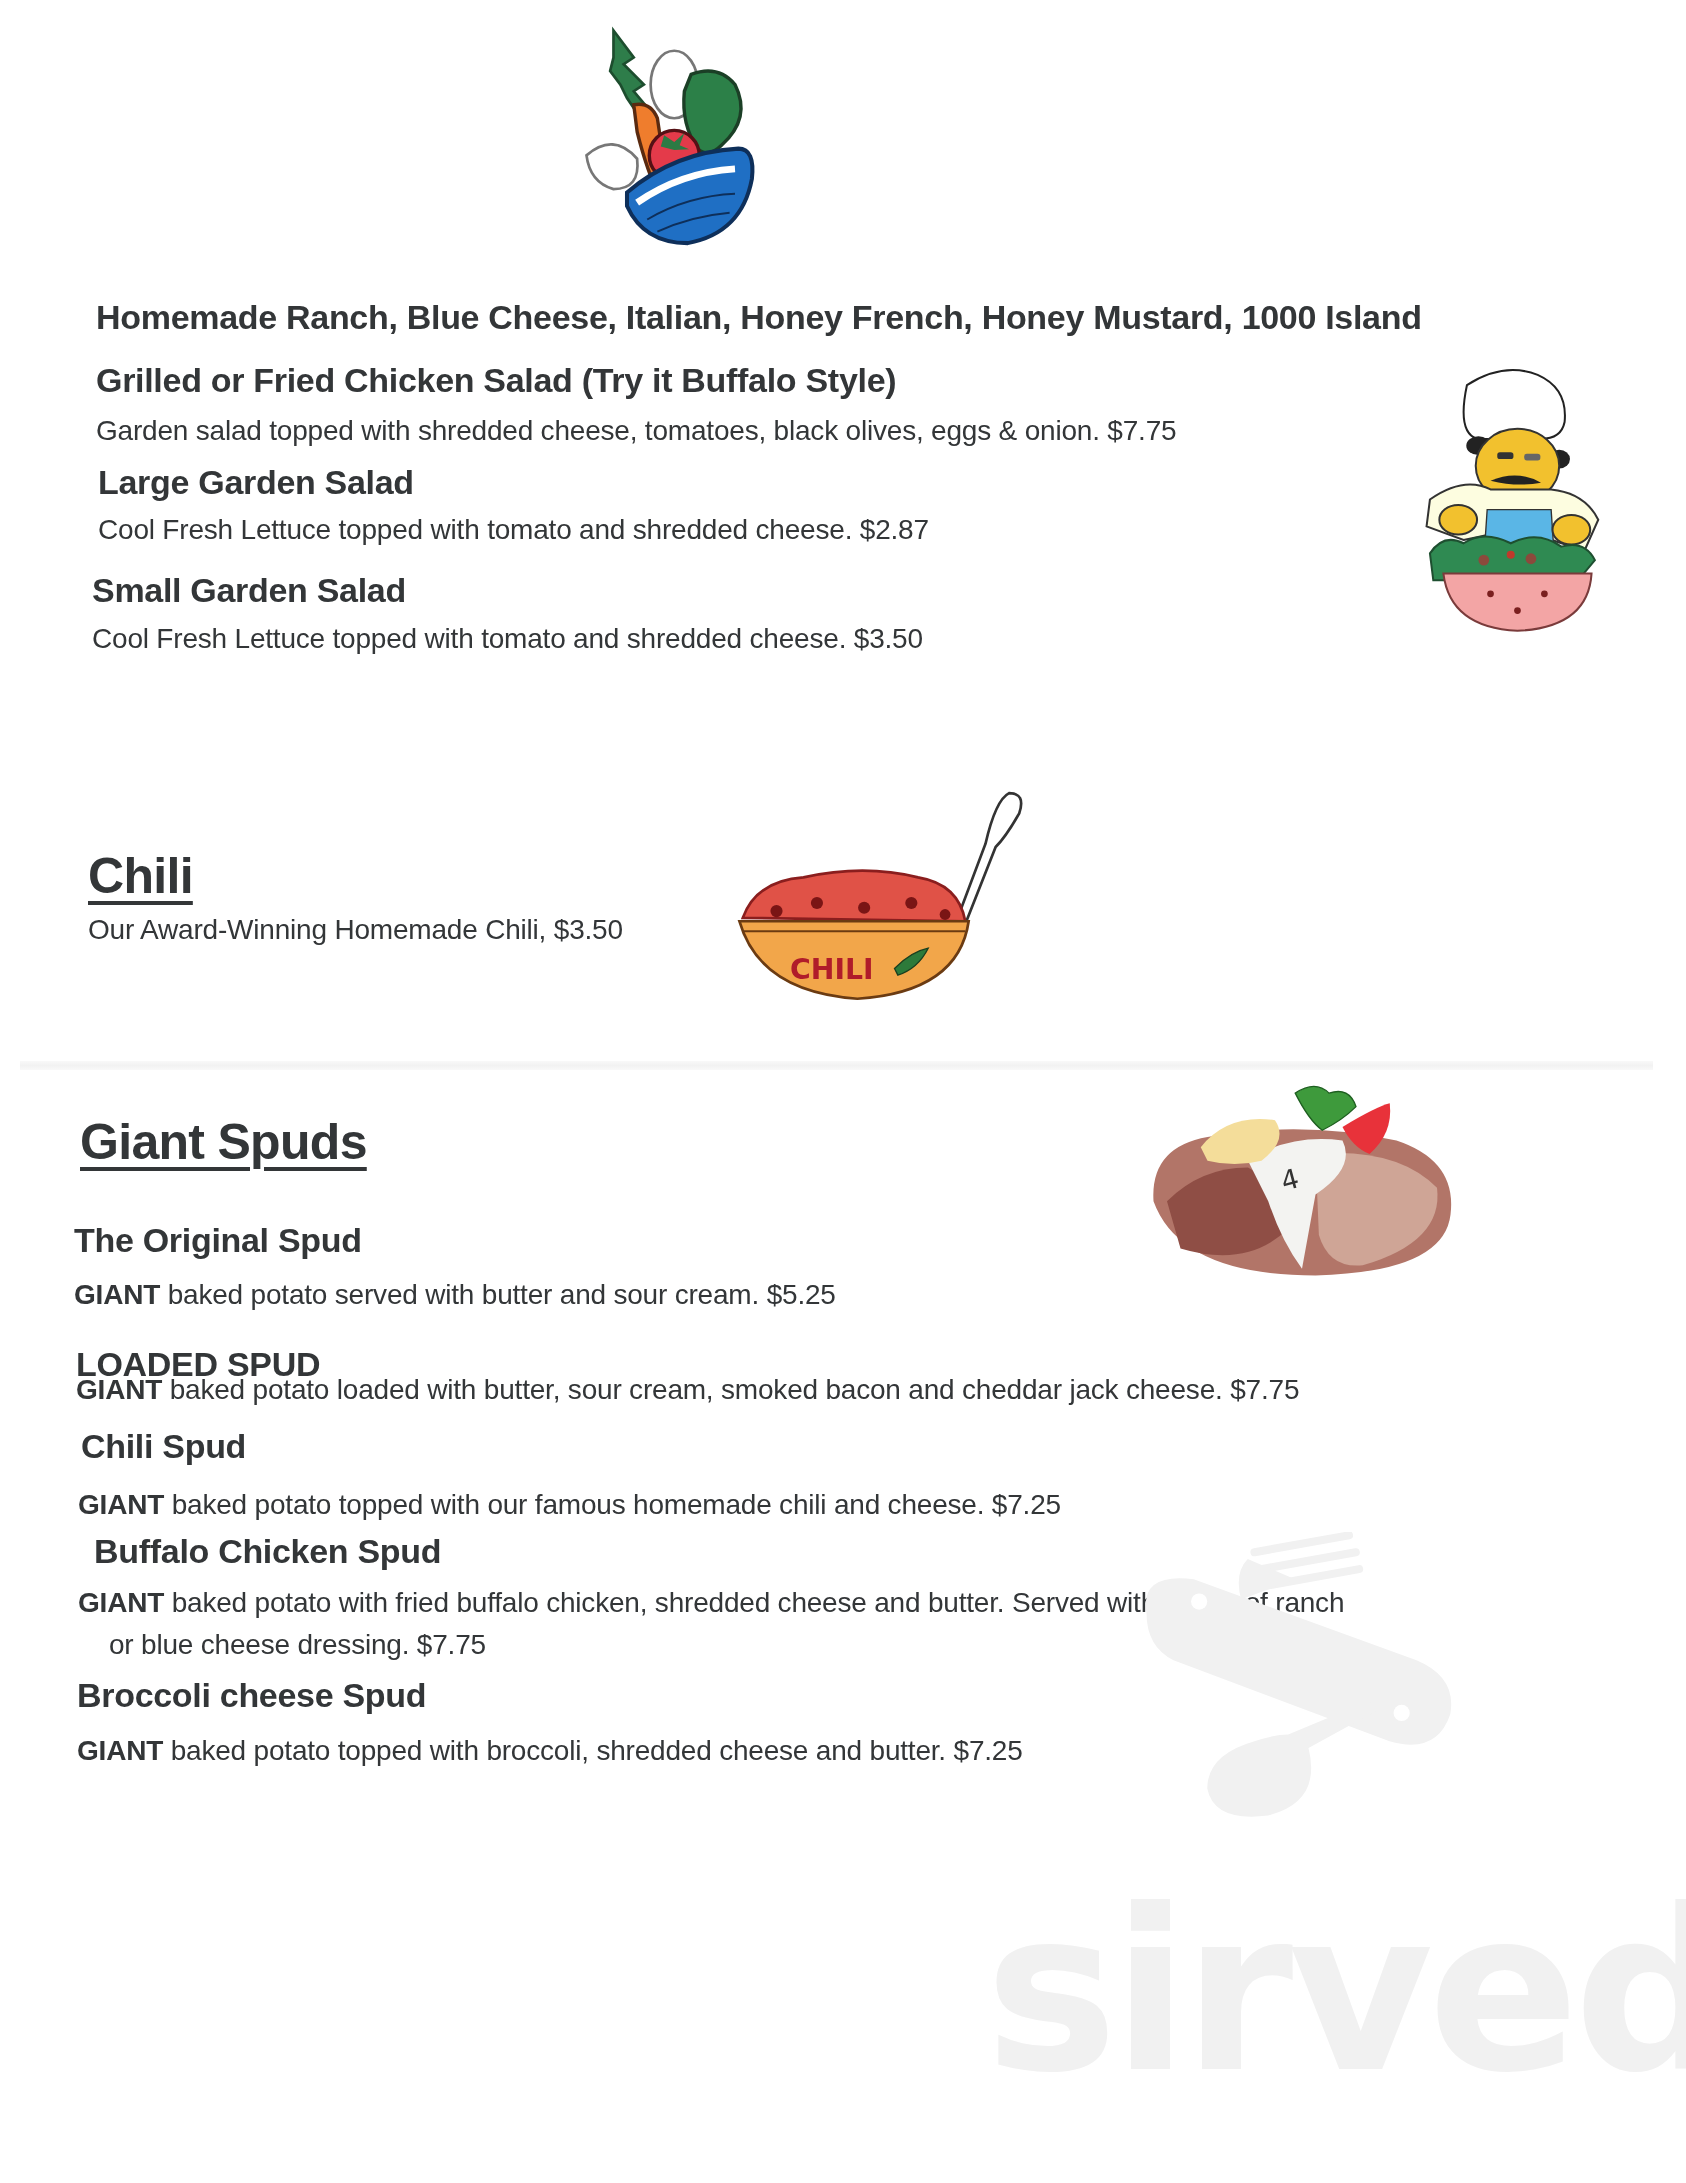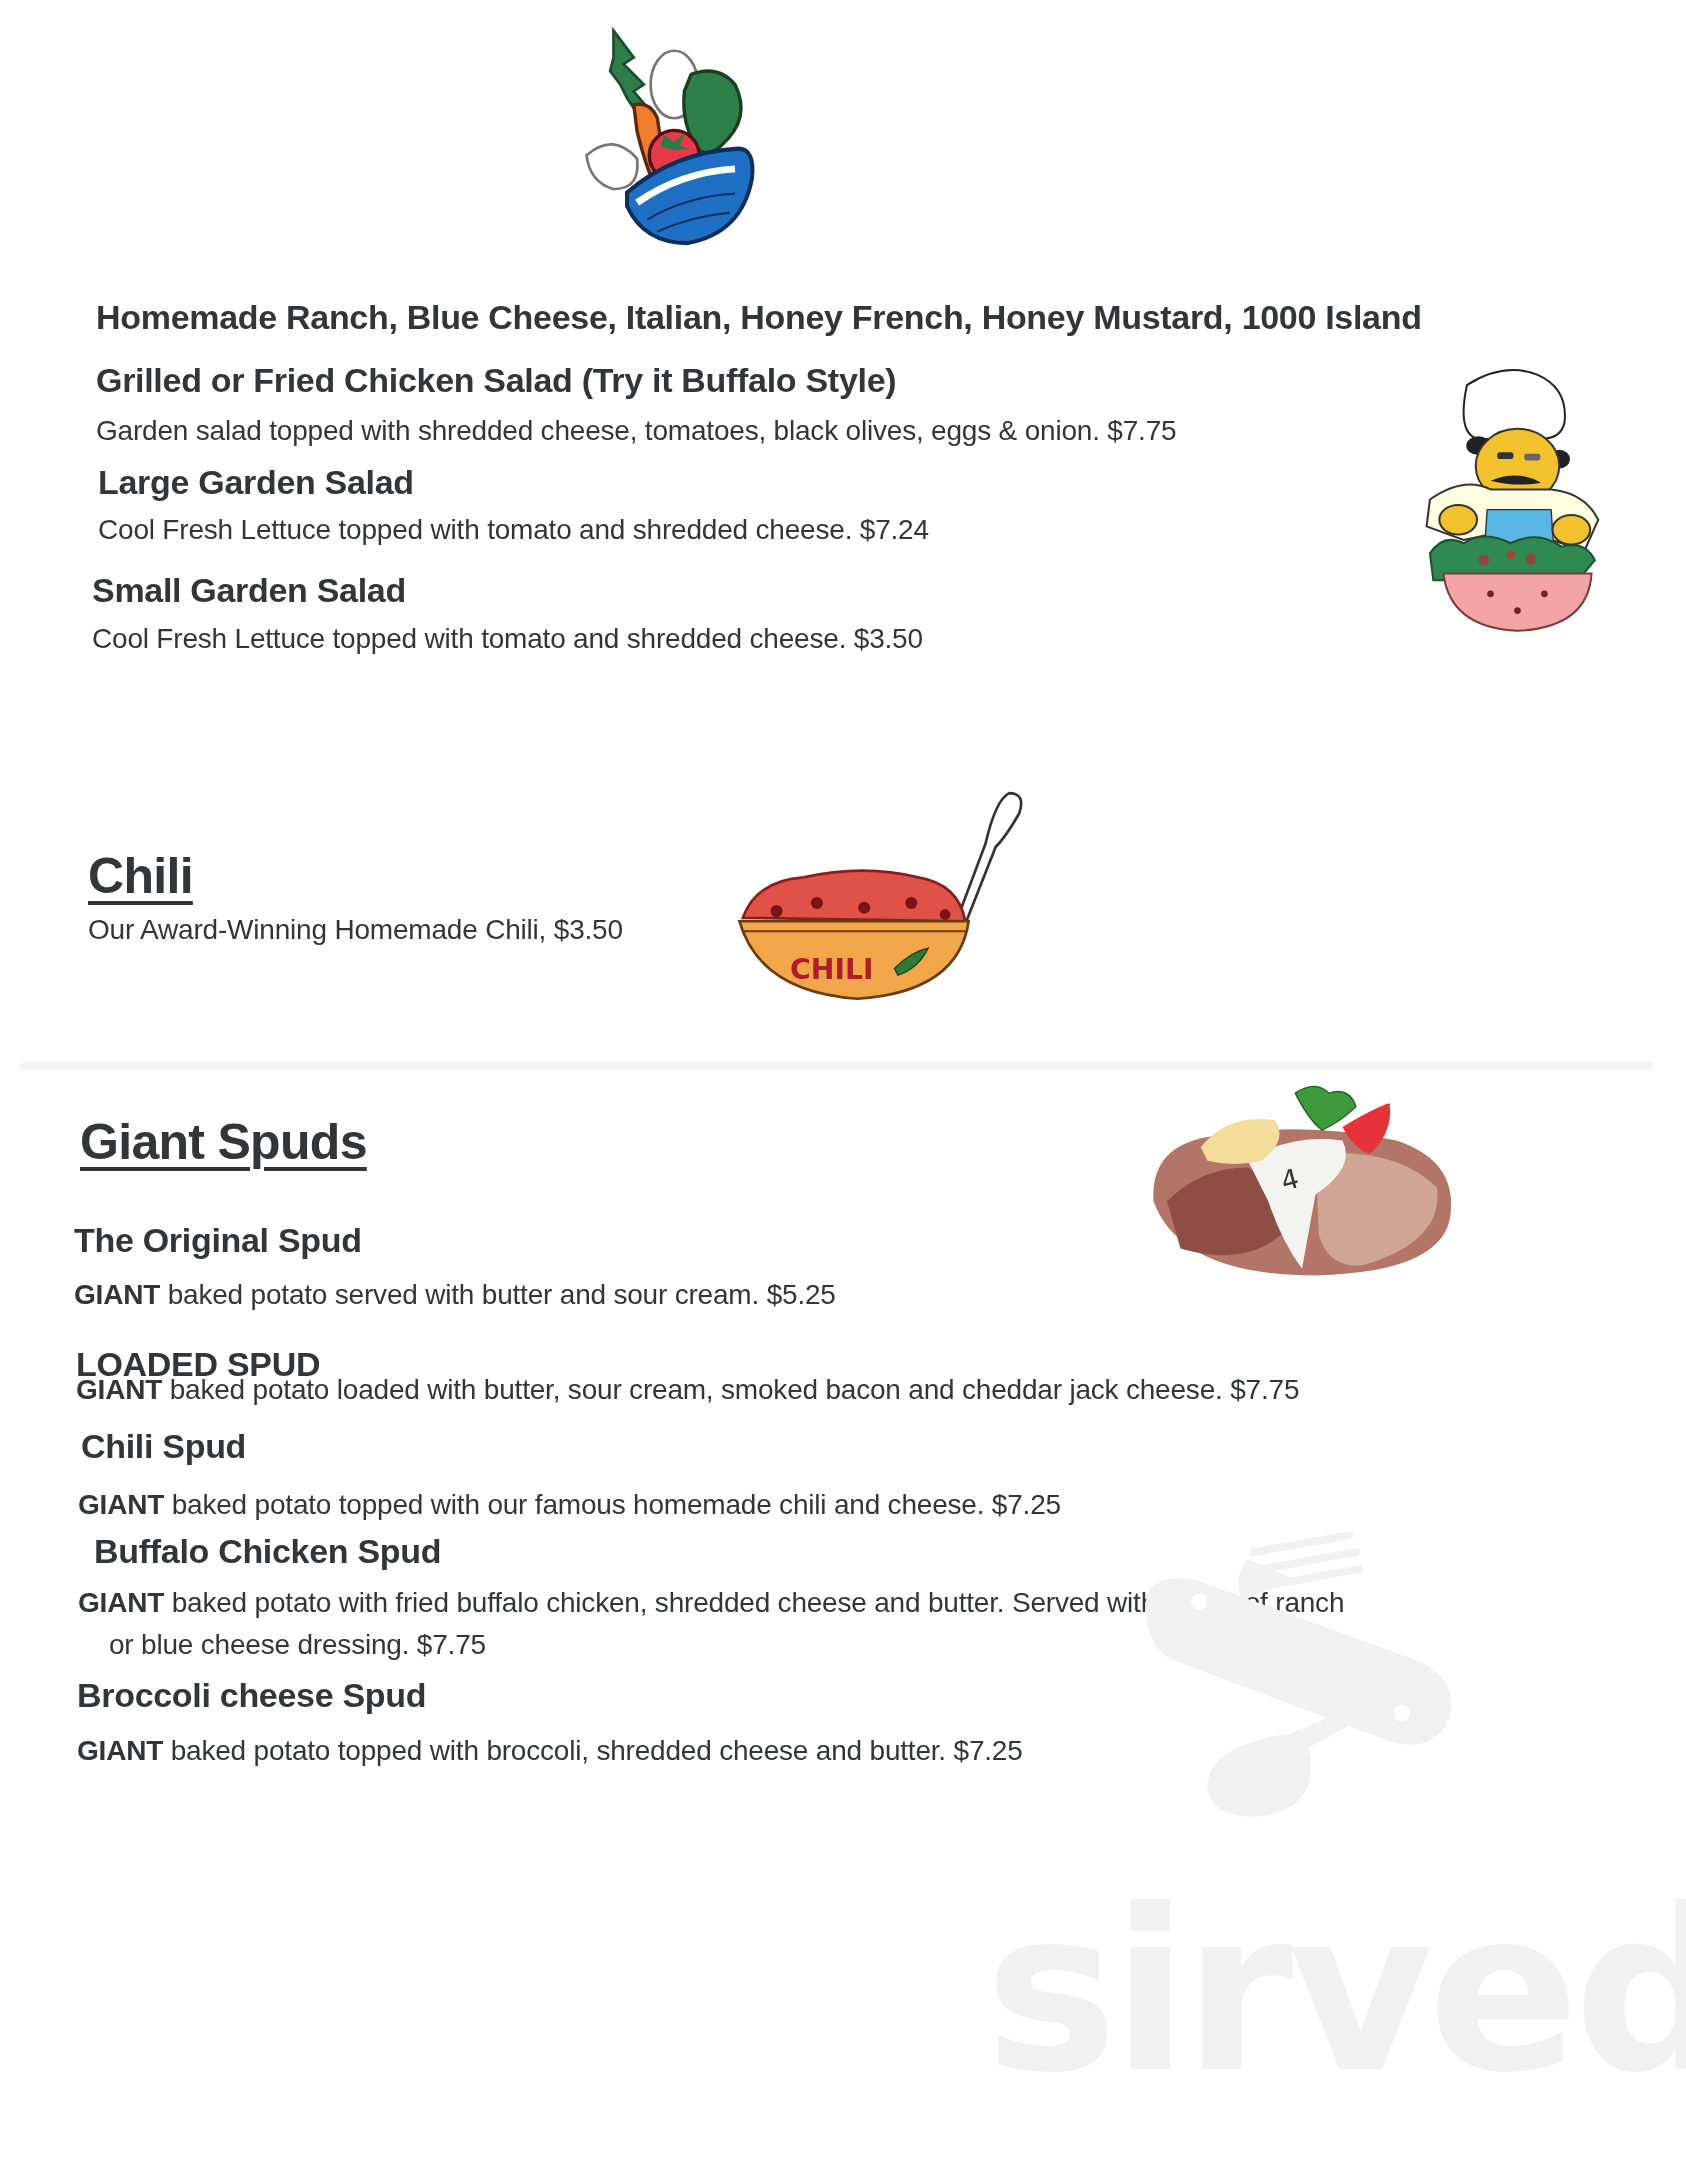--- a/index.html
+++ b/index.html
@@ -47,21 +47,21 @@
     <path d="M125 318 Q175 295 232 290" fill="none" stroke="#0e2f5a" stroke-width="3"></path>
   </svg>
 </div>
 
 <div class="abs txt head-lg" style="left:96px; top:298px;">Homemade Ranch, Blue Cheese, Italian, Honey French, Honey Mustard, 1000 Island</div>
 
 <div class="abs txt head-lg" style="left:96px; top:361px;">Grilled or Fried Chicken Salad (Try it Buffalo Style)</div>
 <div class="abs txt desc" style="left:96px; top:415px;">Garden salad topped with shredded cheese, tomatoes, black olives, eggs &amp; onion. $7.75</div>
 
 <div class="abs txt head-lg" style="left:98px; top:463px;">Large Garden Salad</div>
-<div class="abs txt desc" style="left:98px; top:514px;">Cool Fresh Lettuce topped with tomato and shredded cheese. $7.24</div>
+<div class="abs txt desc" style="left:98px; top:514px;">Cool Fresh Lettuce topped with tomato and shredded cheese. $2.87</div>
 
 <div class="abs txt head-lg" style="left:92px; top:571px;">Small Garden Salad</div>
 <div class="abs txt desc" style="left:92px; top:623px;">Cool Fresh Lettuce topped with tomato and shredded cheese. $3.50</div>
 
 <svg class="abs" style="left:1403px; top:358px;" width="202" height="283" viewBox="0 0 300 420">
 
   <path d="M95 40 Q150 5 200 25 Q245 45 240 95 Q235 120 205 120 L110 120 Q80 110 95 40 Z" fill="#ffffff" stroke="#222" stroke-width="3"></path>
 
   <ellipse cx="112" cy="130" rx="18" ry="14" fill="#222"></ellipse>
   <ellipse cx="232" cy="150" rx="16" ry="14" fill="#222"></ellipse>

